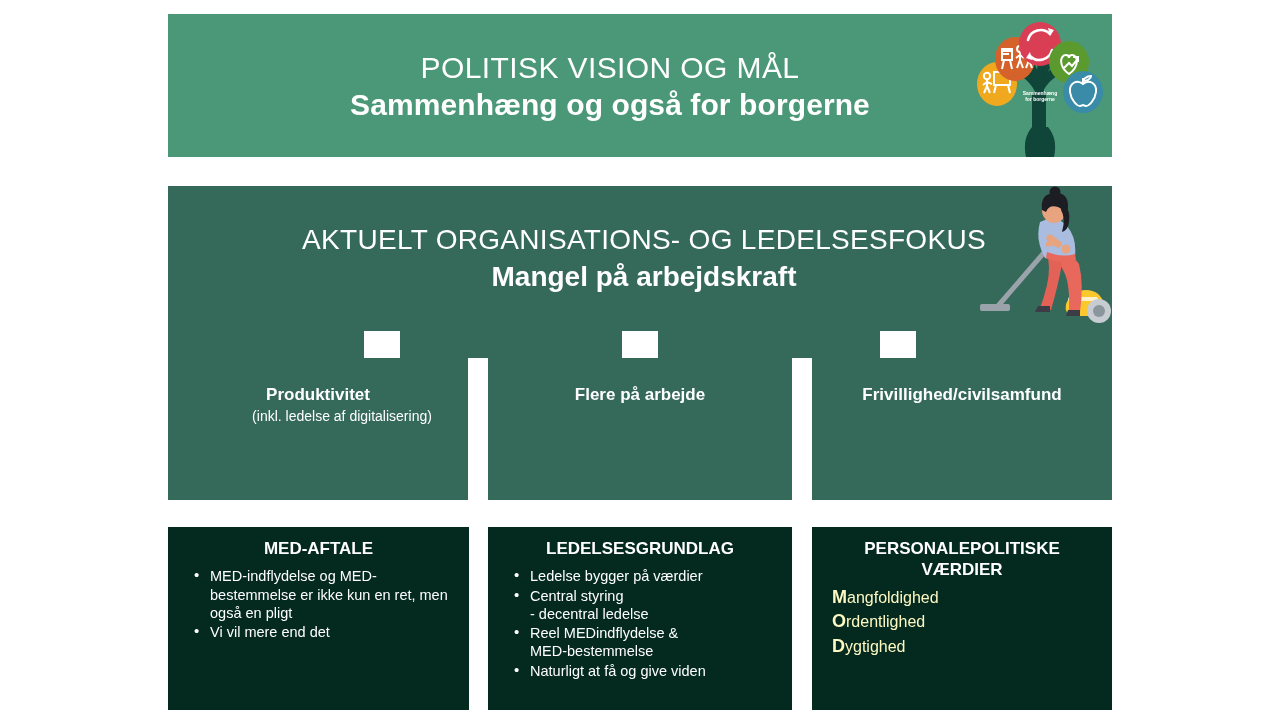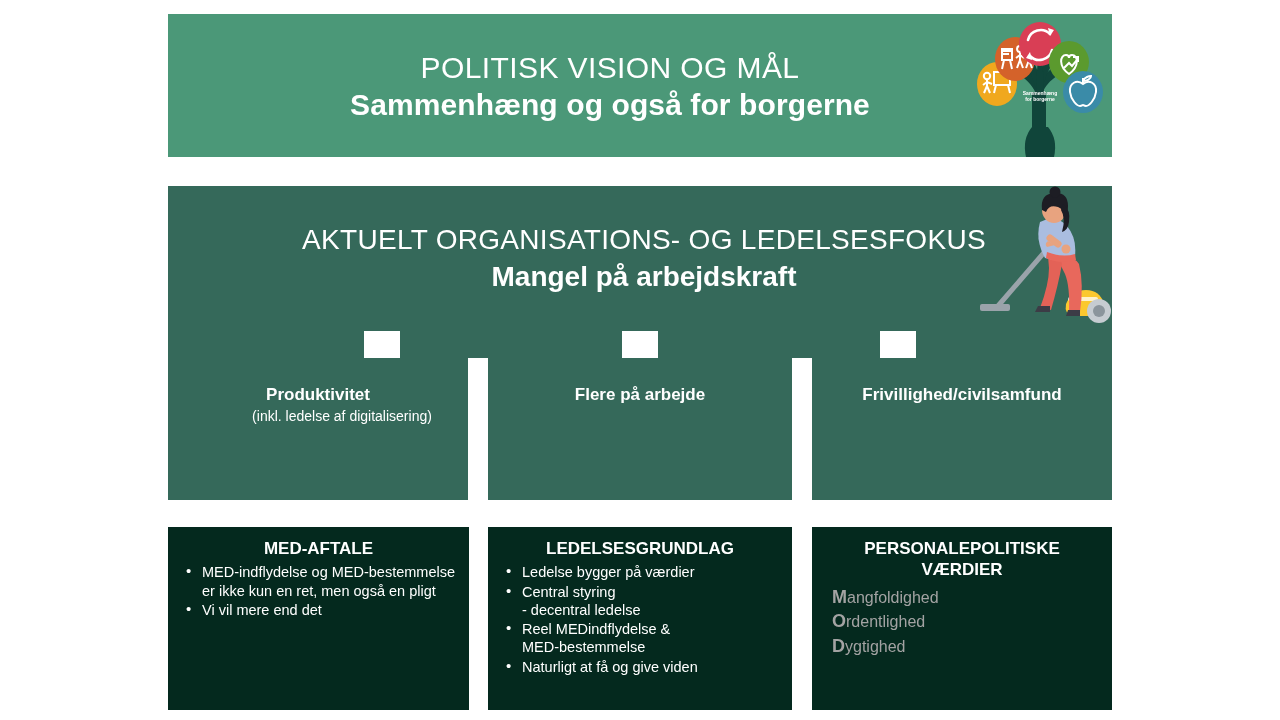--- a/index.html
+++ b/index.html
@@ -82,31 +82,31 @@
     position:absolute;top:527px;height:183px;background:#04291e;
     box-sizing:border-box;padding:10px 12px 10px 12px;
   }
   .d-1{left:168px;width:301px;}
   .d-2{left:488px;width:304px;}
   .d-3{left:812px;width:300px;}
   .dark-title{
     color:#ffffff;font-size:17px;font-weight:bold;text-align:center;
     line-height:1.25;margin:1px 0 4px 0;
   }
-  .bullets{list-style:none;margin:0;padding:0;}
+  .bullets{list-style:none;margin:8px;padding:0;}
   .bullets li{
     color:#ffffff;font-size:14.5px;line-height:1.26;
     position:relative;padding-left:22px;margin-bottom:1px;
   }
   .bullets li::before{
     content:"\2022";position:absolute;left:6px;top:-1px;font-size:15px;color:#ffffff;
   }
   .bullets li .sub{display:block;}
   .values{margin:2px 0 0 0;padding:0 0 0 8px;list-style:none;}
-  .values li{color:#a3a3a3;font-size:16px;line-height:1.38;}
+  .values li{color:#fef9c3;font-size:16px;line-height:1.38;}
   .values li b{font-weight:bold;font-size:18px;}
 </style>
 </head>
 <body>
 
 <div class="slide">
 
   <div class="banner-vision">
     <div class="titles">
       <div class="vision-line1">POLITISK VISION OG MÅL</div>

